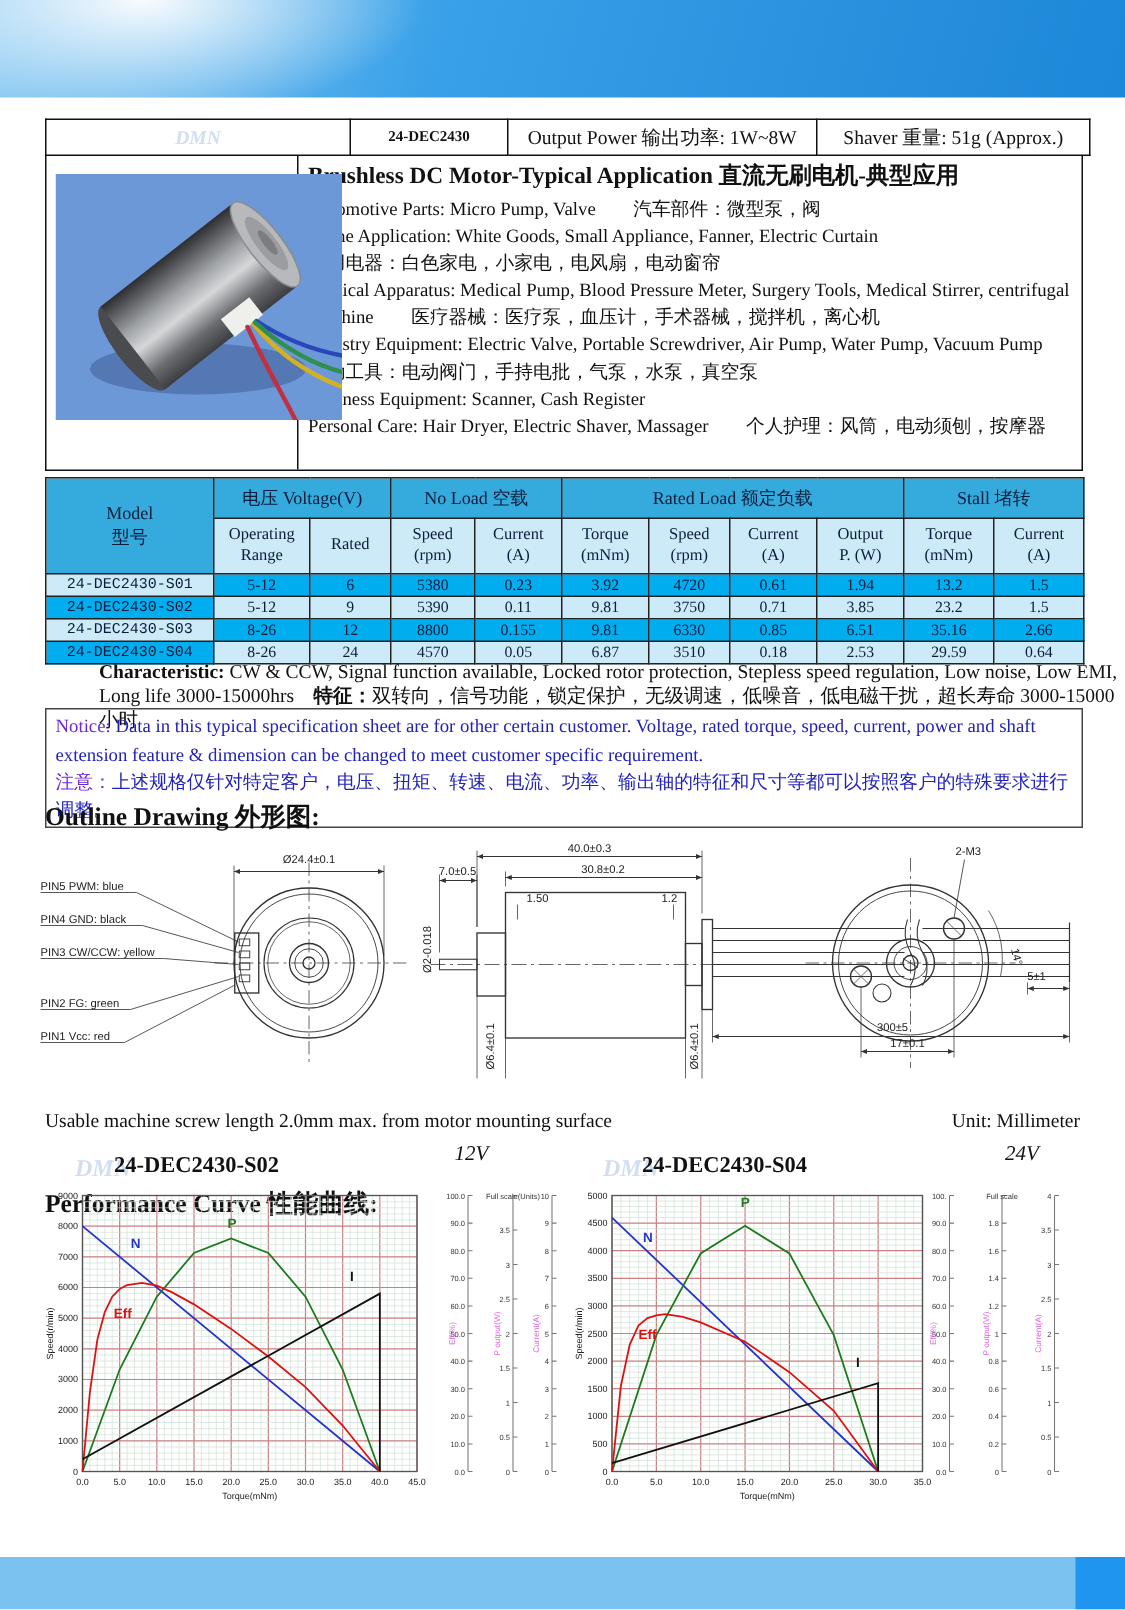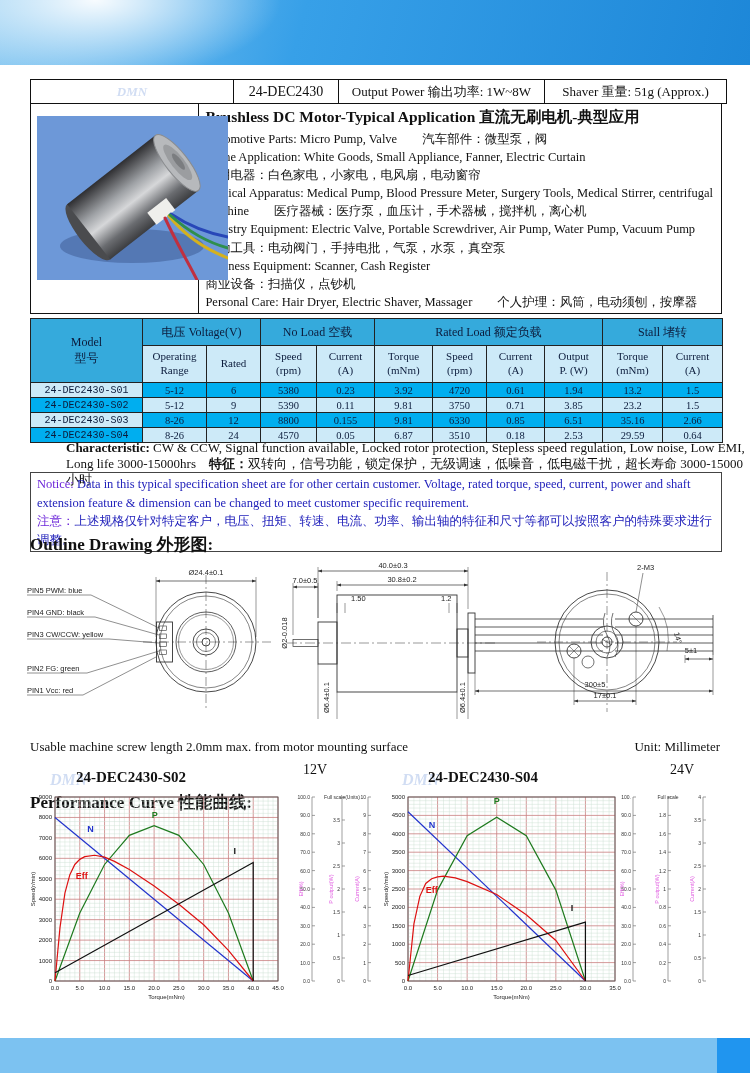--- a/index.html
+++ b/index.html
@@ -11,21 +11,21 @@
     background:
       radial-gradient(ellipse 300px 130px at 95px 0px, rgba(255,255,255,.95), rgba(255,255,255,0) 62%),
       linear-gradient(105deg,#8ecbf2 0%, #37a0e8 40%, #1d87d8 100%);}
   
   #footer{left:0;top:1038px;width:750px;height:35px;background:#7cc2f1;}
   #footer-block{position:absolute;right:0;top:0;width:33px;height:35px;background:#2095ef;}
   
   table{border-collapse:collapse;}
   #row1{left:30px;top:79px;width:692px;table-layout:fixed;}
   #row1 td{border:1.4px solid #111;height:23px;text-align:center;font-size:13px;padding:0;}
-  #row1 .model-cell{font-weight:normal;font-size:14px;}
+  #row1 .model-cell{font-weight:bold;font-size:10px;}
   #spec-box{left:30px;top:104px;width:690px;height:209px;border:1.4px solid #111;border-top:none;display:flex;}
   #photo-cell{width:202px;border-right:1.4px solid #111;position:relative;}
   #app-cell{flex:1;padding:2px 8px 0 6px;}
   #bldc-title{font-weight:bold;font-size:15.5px;margin:1px 0 2px 0;}
   .app-line{font-size:12.5px;line-height:18.1px;white-space:nowrap;overflow:hidden;}
   
   #spec-table{left:30px;top:318px;width:692px;table-layout:fixed;font-size:11px;}
   #spec-table th,#spec-table td{border:1px solid #222;text-align:center;padding:0;font-weight:normal;color:#0c1c3c;}
   #spec-table thead tr.grp th{background:#35aadc;height:26px;font-size:12px;}
   #spec-table thead th.mdl{background:#35aadc;white-space:pre-line;}
@@ -39,21 +39,21 @@
   #charact b{font-weight:bold;}
   #notice{left:30px;top:472px;width:678px;border:1px solid #444;padding:2px 6px;font-size:12.5px;line-height:18.5px;}
   .red{color:#6d28d9;font-weight:normal;margin-top:48px;}
   .blue{color:#2222bb;}
   .h-bold{font-weight:bold;font-size:17px;}
   #outline-h{left:30px;top:533px;}
   #screw-note{left:30px;top:739px;font-size:13px;}
   #unit-note{right:30px;top:739px;font-size:13px;}
   #perf-h{left:30px;top:791px;}
   .chart-title{font-weight:bold;font-size:15px;}
-  .volt{font-size:14px;}
+  .volt{font-size:14px;font-style:italic;}
   .wm{color:rgba(140,170,225,.40);font-weight:bold;font-style:italic;font-size:16px;}
   
   .dt{font:7.5px "Liberation Sans",sans-serif;fill:#222;}
   .ct{font:6px "Liberation Sans",sans-serif;fill:#222;}
   .ct2{font:5px "Liberation Sans",sans-serif;fill:#333;}
   .cp{font:5.5px "Liberation Sans",sans-serif;fill:#e263e2;}
   .cl{font:bold 9px "Liberation Sans",sans-serif;}
   svg{display:block;}
 </style>
 </head>
@@ -106,21 +106,20 @@
     <div id="bldc-title">Brushless DC Motor-Typical Application  直流无刷电机-典型应用</div>
     <div id="app-lines">
         <div class="app-line">Automotive Parts: Micro Pump, Valve　　汽车部件：微型泵，阀</div>
         <div class="app-line">Home Application: White Goods, Small Appliance, Fanner, Electric Curtain</div>
         <div class="app-line">家用电器：白色家电，小家电，电风扇，电动窗帘</div>
         <div class="app-line">Medical Apparatus: Medical Pump, Blood Pressure Meter, Surgery Tools, Medical Stirrer, centrifugal</div>
         <div class="app-line">Machine　　医疗器械：医疗泵，血压计，手术器械，搅拌机，离心机</div>
         <div class="app-line">Industry Equipment: Electric Valve, Portable Screwdriver, Air Pump, Water Pump, Vacuum Pump</div>
         <div class="app-line">电动工具：电动阀门，手持电批，气泵，水泵，真空泵</div>
         <div class="app-line">Business Equipment: Scanner, Cash Register</div>
-        <div class="app-line">商业设备：扫描仪，点钞机</div>
         <div class="app-line">Personal Care: Hair Dryer, Electric Shaver, Massager　　个人护理：风筒，电动须刨，按摩器</div>
       </div>
   </div>
 </div>
 
 <table id="spec-table" class="abs">
   <colgroup>
     <col style="width:112px">
       <col style="width:64px">
       <col style="width:54px">

